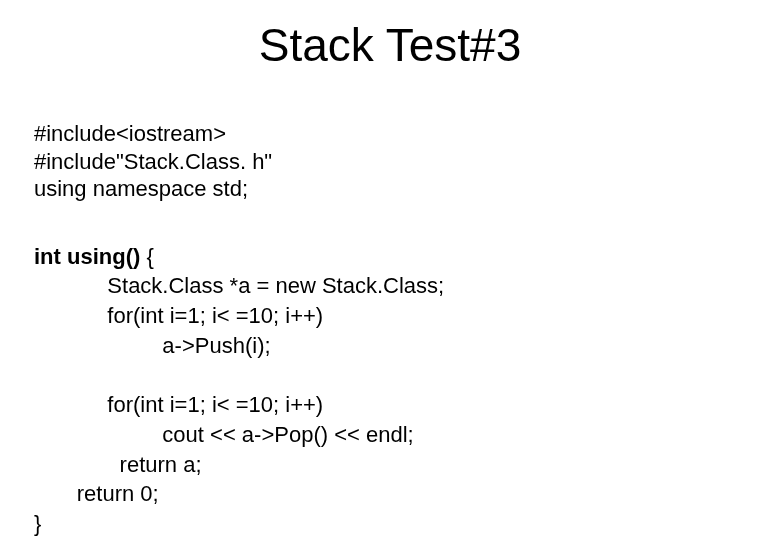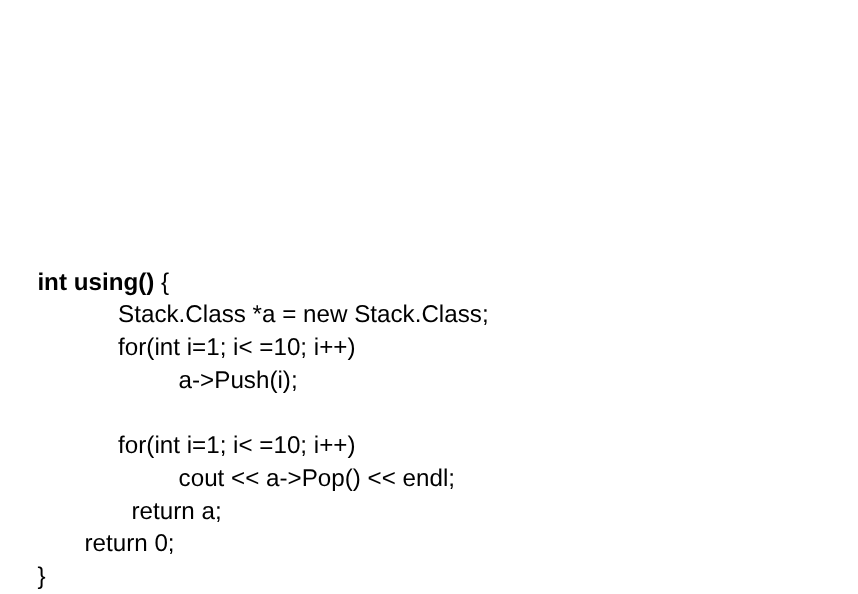--- a/index.html
+++ b/index.html
@@ -42,21 +42,27 @@
     line-height: 1.35;
     white-space: pre;
   }
   .bold { font-weight: 700; }
 </style>
 </head>
 <body>
 
 <div class="slide">
 
+  <div class="title">Stack Test#3</div>
 
+  <div class="includes">
+    <div>#include&lt;iostream&gt;</div>
+    <div>#include"Stack.Class. h"</div>
+    <div>using namespace std;</div>
+  </div>
 
   <div class="code">
 <span><span class="bold">int using()</span><span> {</span></span>
 <span>            Stack.Class *a = new Stack.Class;</span>
 <span>            for(int i=1; i&lt; =10; i++)</span>
 <span>                     a-&gt;Push(i);</span>
 <span></span>
 <span>            for(int i=1; i&lt; =10; i++)</span>
 <span>                     cout &lt;&lt; a-&gt;Pop() &lt;&lt; endl;</span>
 <span>              return a;</span>

